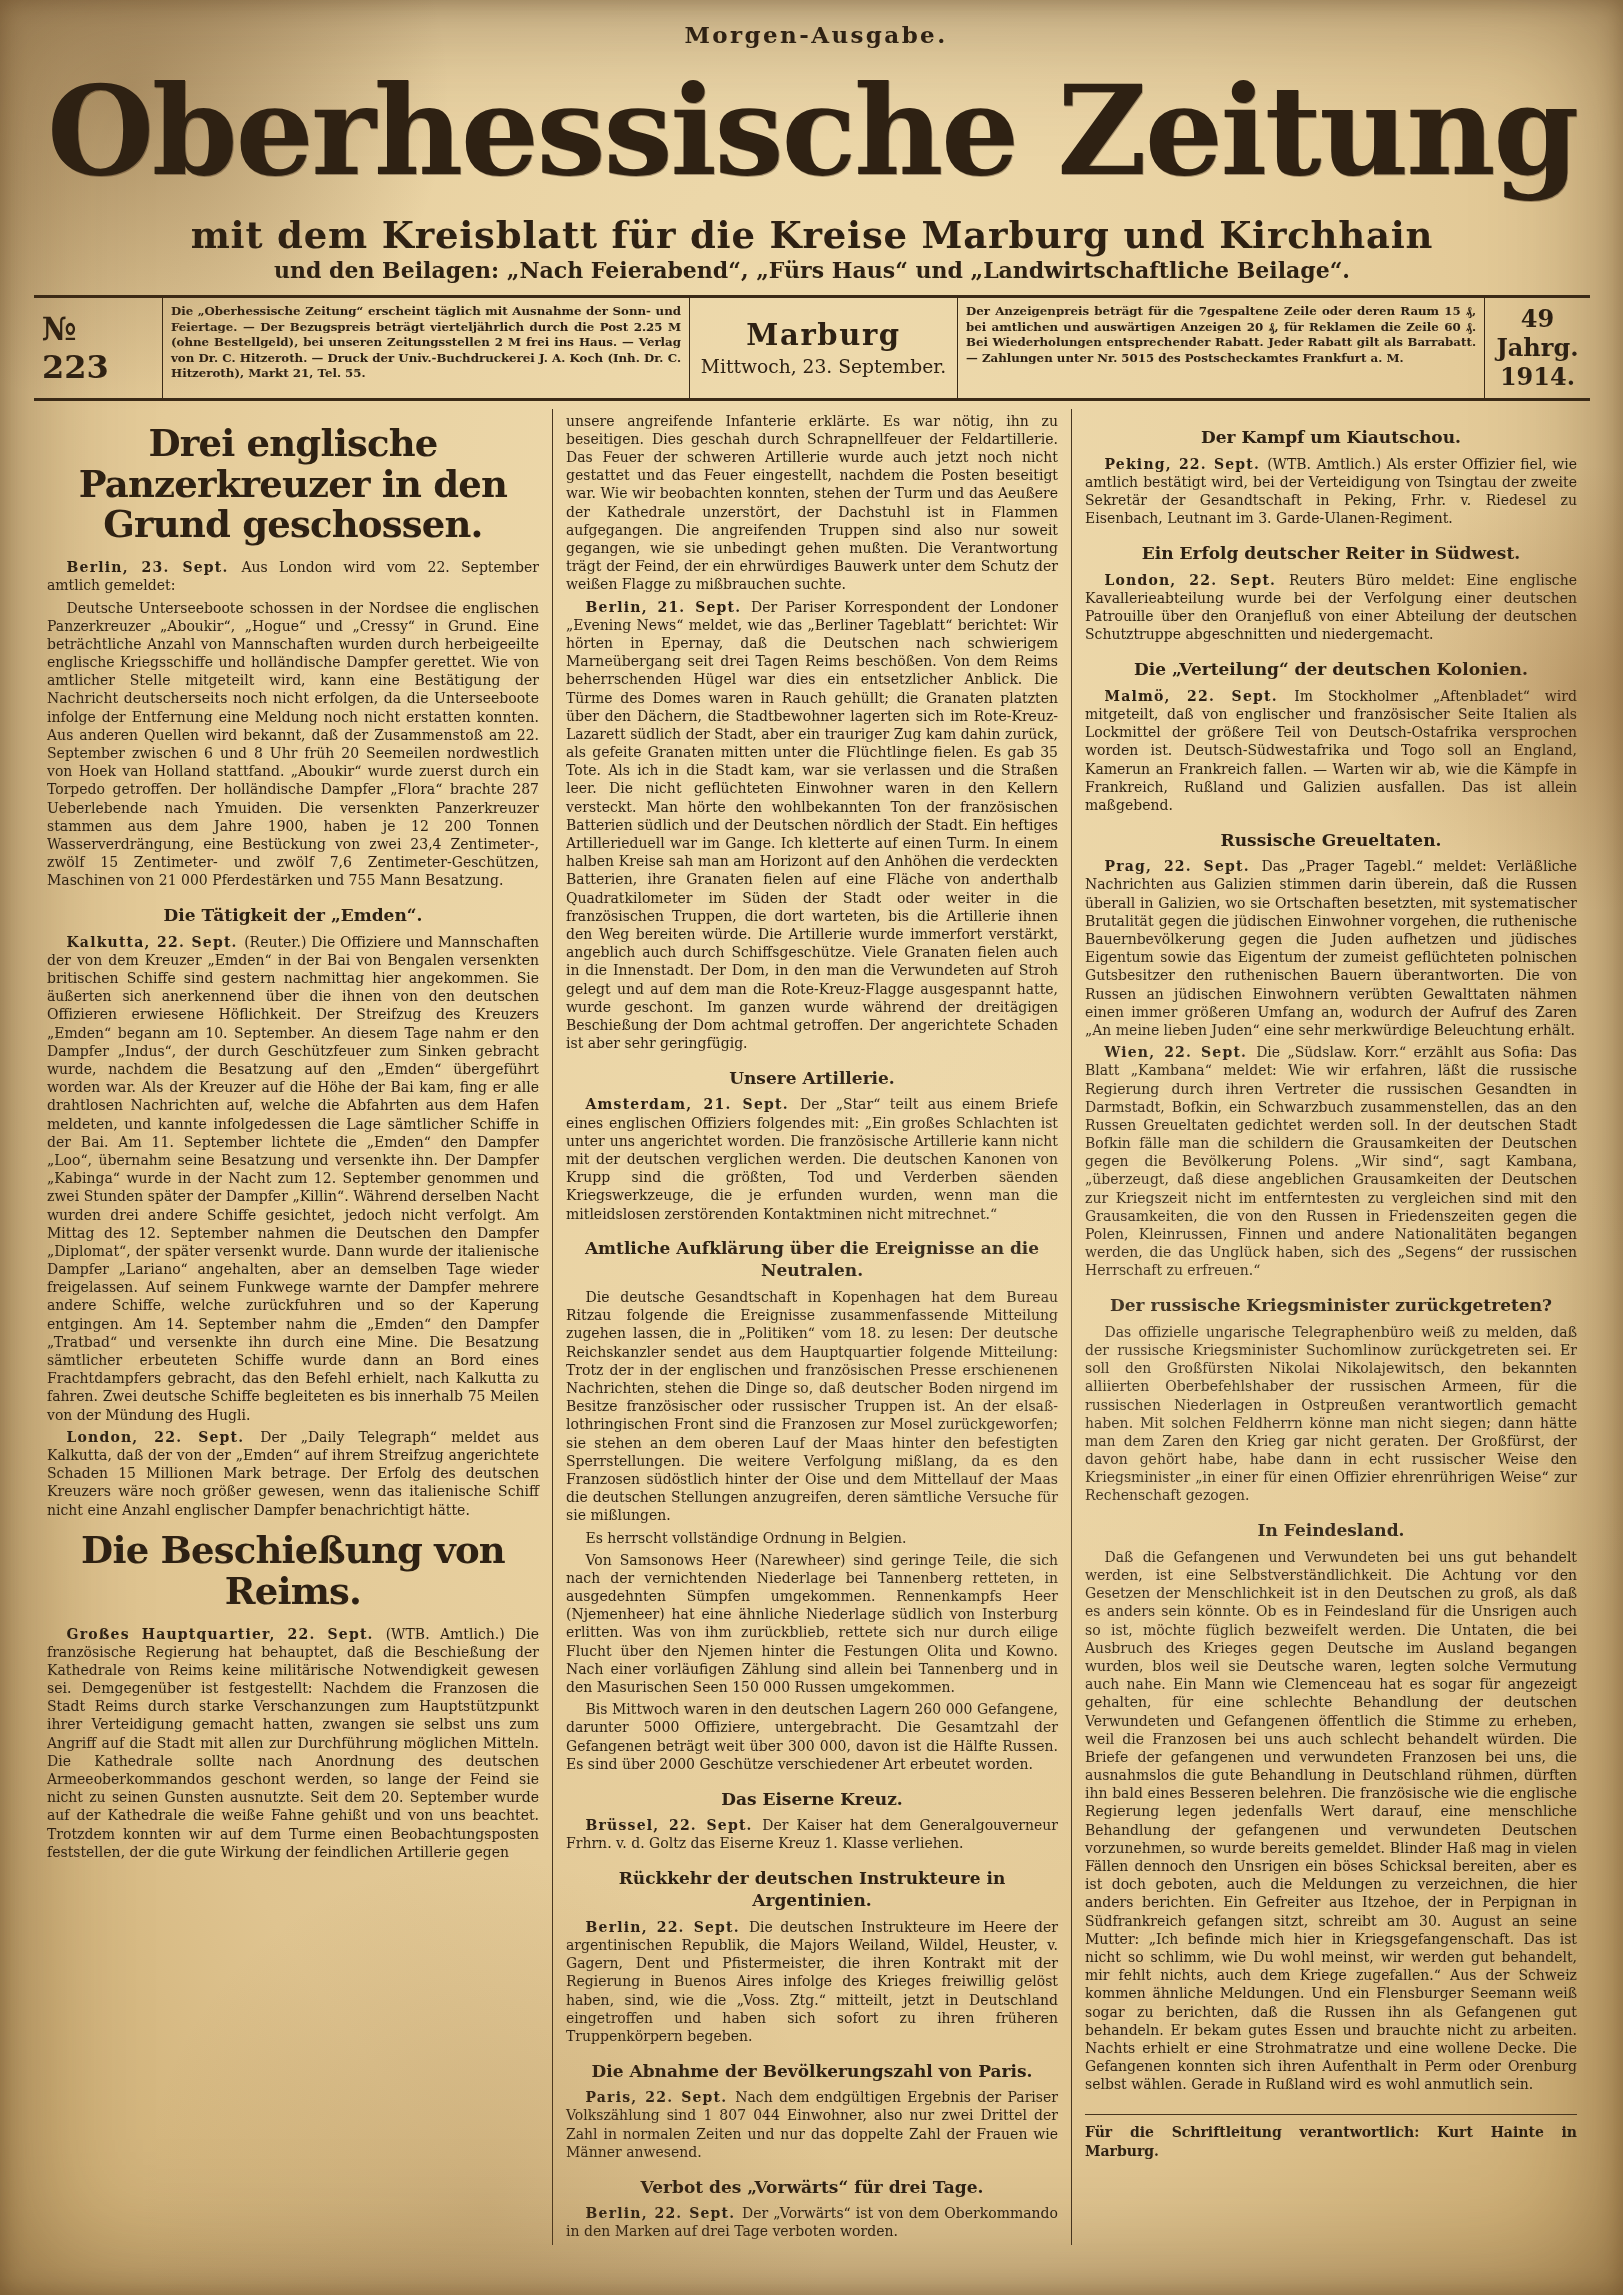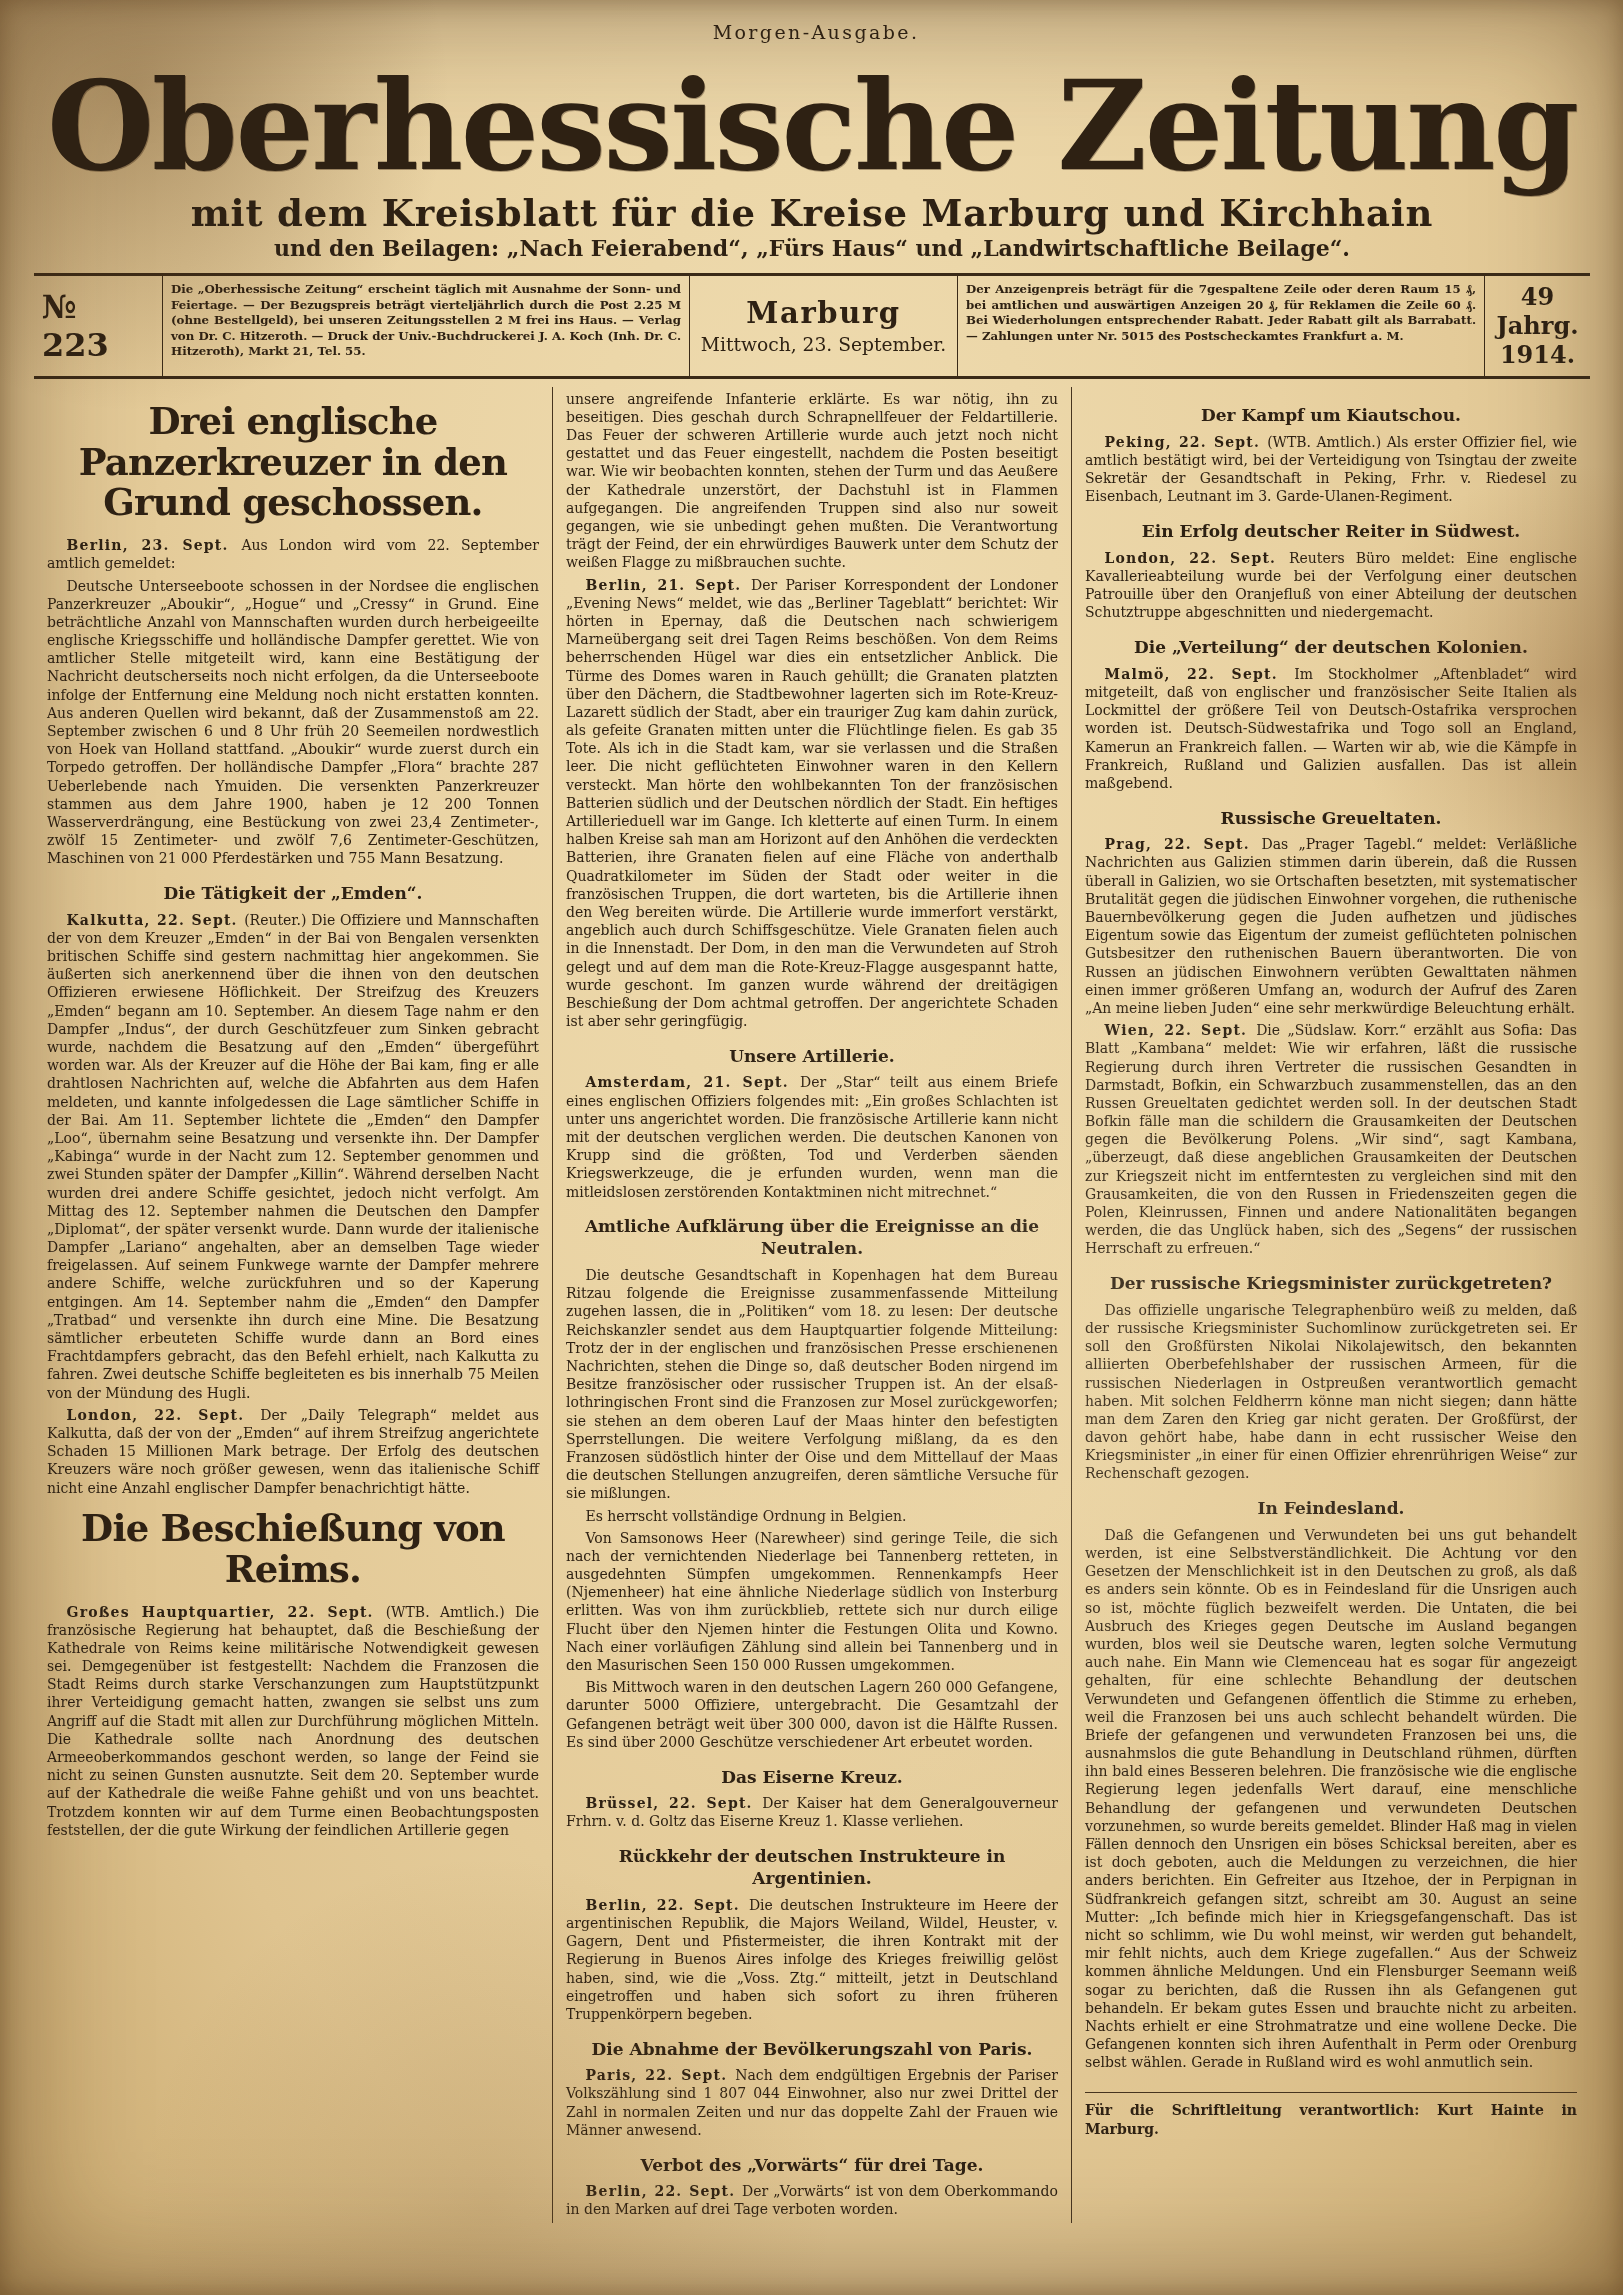--- a/index.html
+++ b/index.html
@@ -12,27 +12,27 @@
   }
   .paper::before{
     content:"";position:absolute;inset:0;pointer-events:none;
     background:
       radial-gradient(circle at 8% 4%, rgba(74,42,12,.35), transparent 12%),
       radial-gradient(circle at 97% 30%, rgba(120,70,25,.25), transparent 10%),
       radial-gradient(circle at 30% 96%, rgba(120,80,30,.18), transparent 14%),
       radial-gradient(circle at 70% 60%, rgba(255,240,200,.12), transparent 30%);
   }
   .masthead{text-align:center;position:relative;}
-  .edition{padding-top:21px;font-size:19px;font-weight:normal;letter-spacing:2.4px;padding-left:8px;}
+  .edition{padding-top:21px;font-size:23px;font-weight:bold;letter-spacing:2.4px;padding-left:8px;}
   .title{
     margin:19px 0 0;font-size:123px;line-height:1.05;font-weight:bold;letter-spacing:-2.4px;
     font-family:"DejaVu Serif","Liberation Serif",serif;
     text-shadow:0.8px 0.8px 0 rgba(40,20,5,.35);
   }
-  .subtitle{margin-top:0;font-size:37px;font-weight:bold;letter-spacing:0.8px;}
+  .subtitle{margin-top:17px;font-size:37px;font-weight:bold;letter-spacing:0.8px;}
   .beilagen{margin-top:0;font-size:22px;font-weight:bold;}
   .infobar{
     margin:11.4px 34px 0;border-top:3.2px solid #3a2a17;border-bottom:3.2px solid #3a2a17;
     display:flex;align-items:stretch;
   }
   .infobar > div{padding:6.5px 8px;box-sizing:border-box;}
   .infobar > div + div{border-left:1.6px solid #3a2a17;}
   .issue{width:128px;display:flex;align-items:center;justify-content:center;font-size:32px;font-weight:bold;}
   .pub-info,.ad-info{flex:1;font-size:11.8px;line-height:1.32;text-align:justify;font-weight:bold;}
   .place-date{width:268px;text-align:center;display:flex;flex-direction:column;justify-content:center;}

